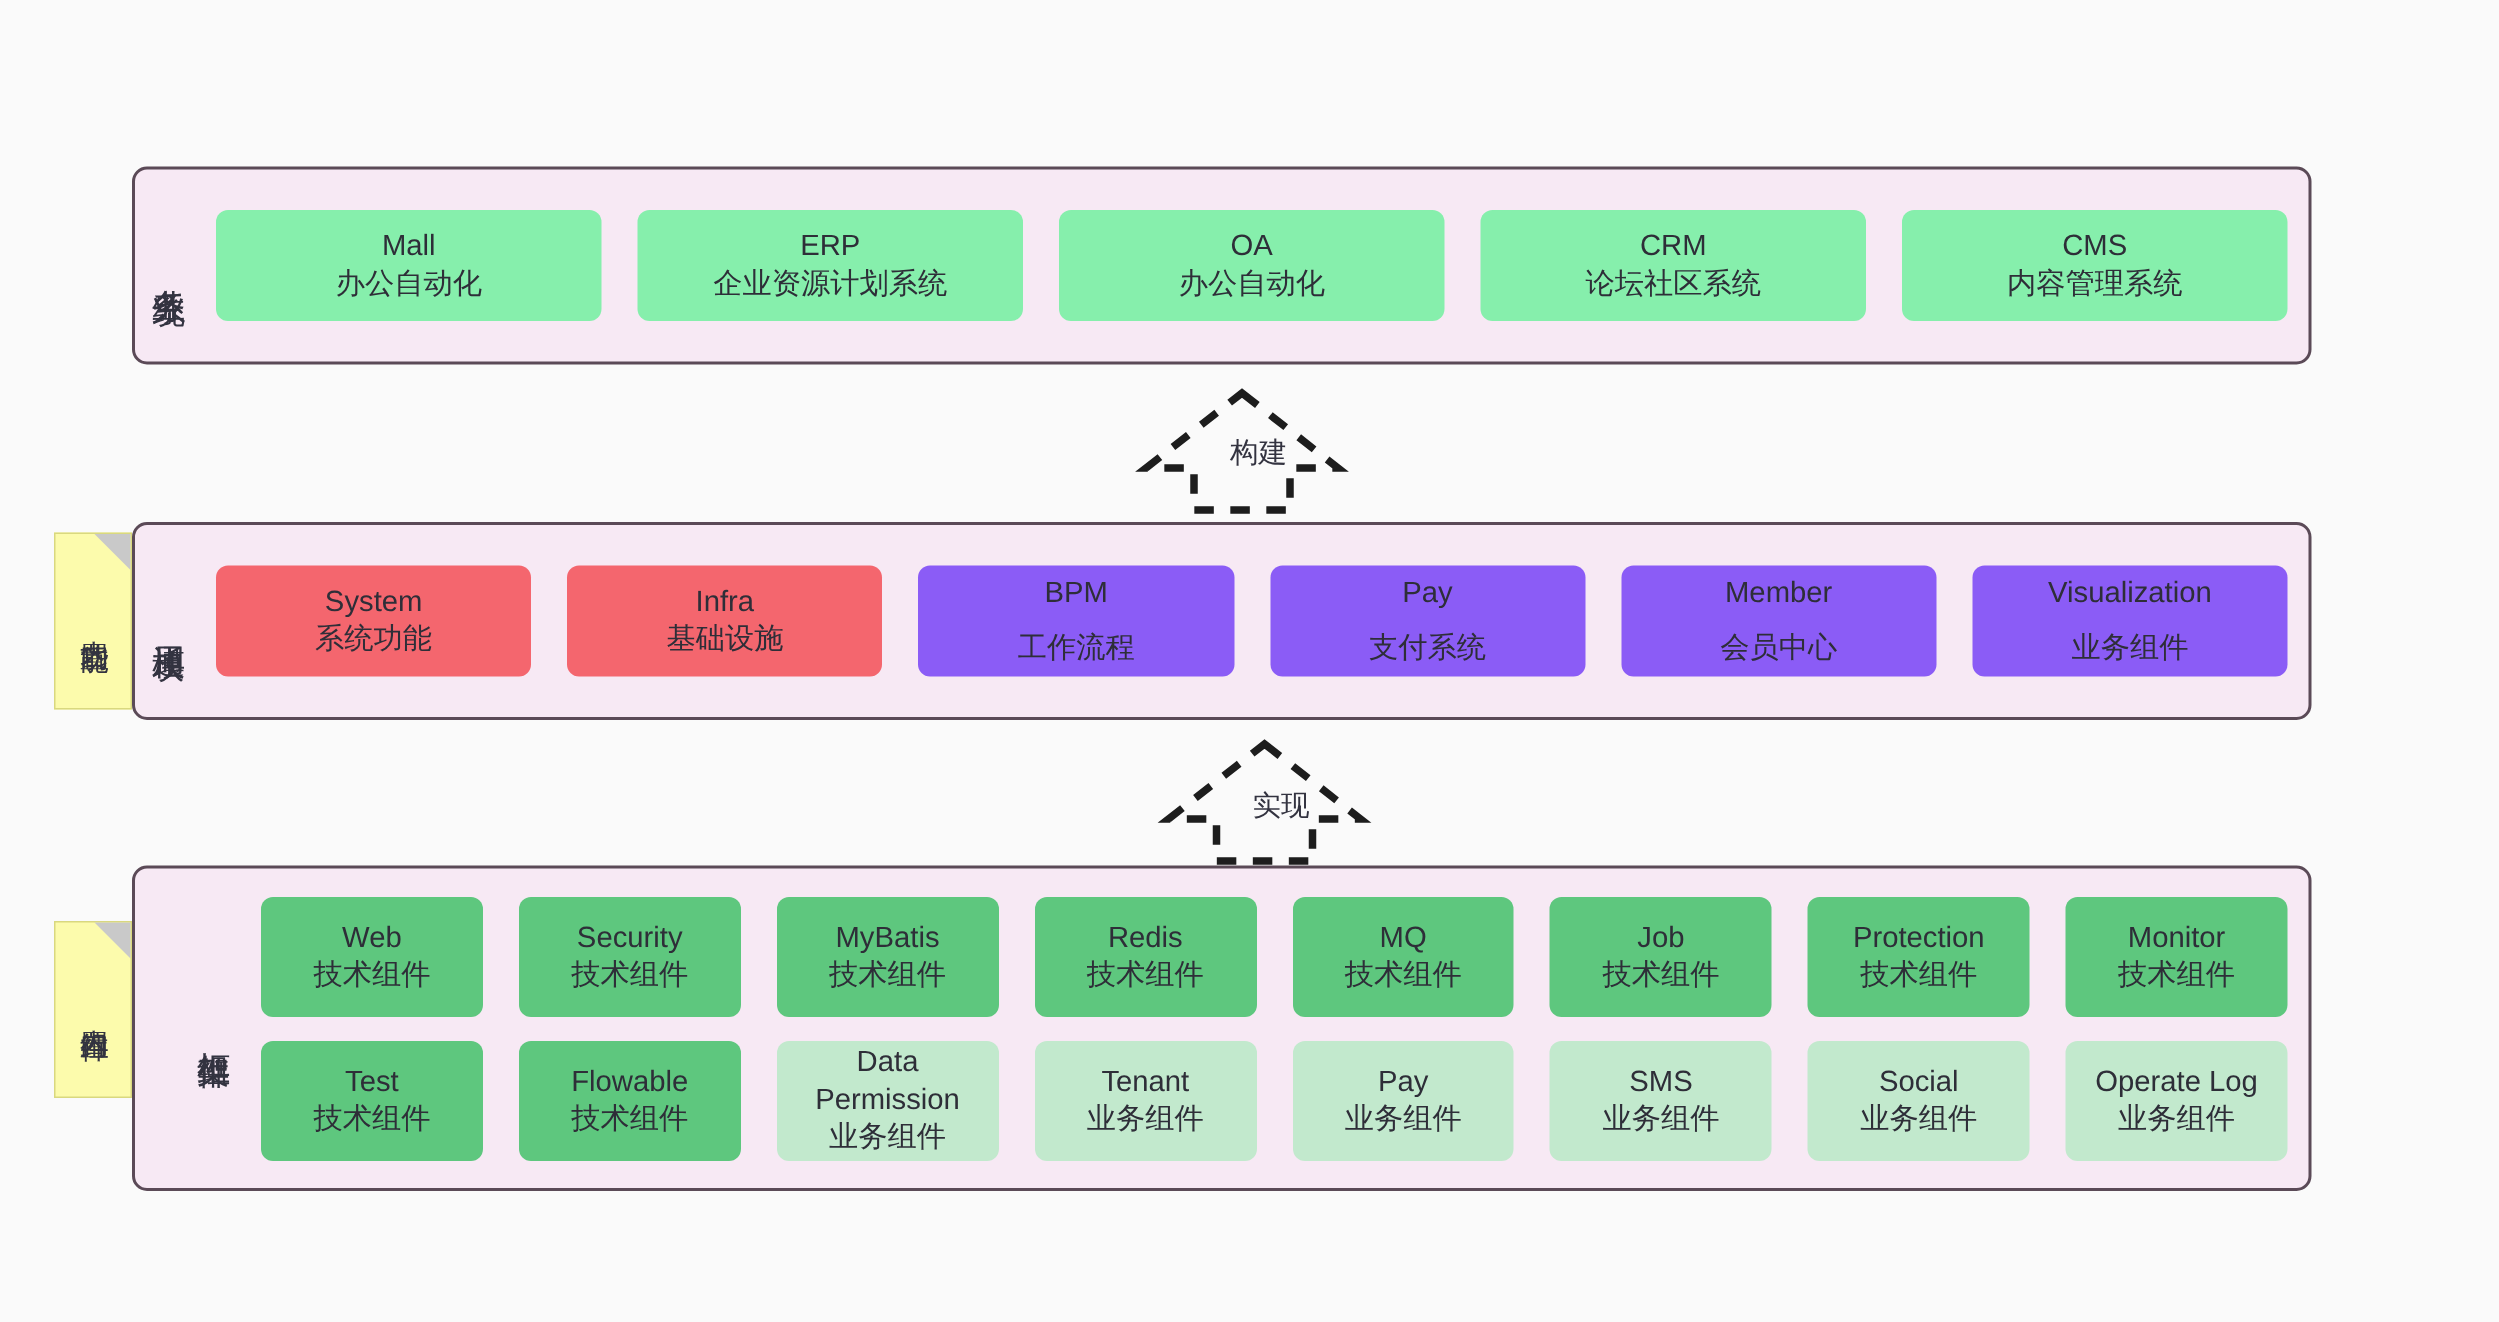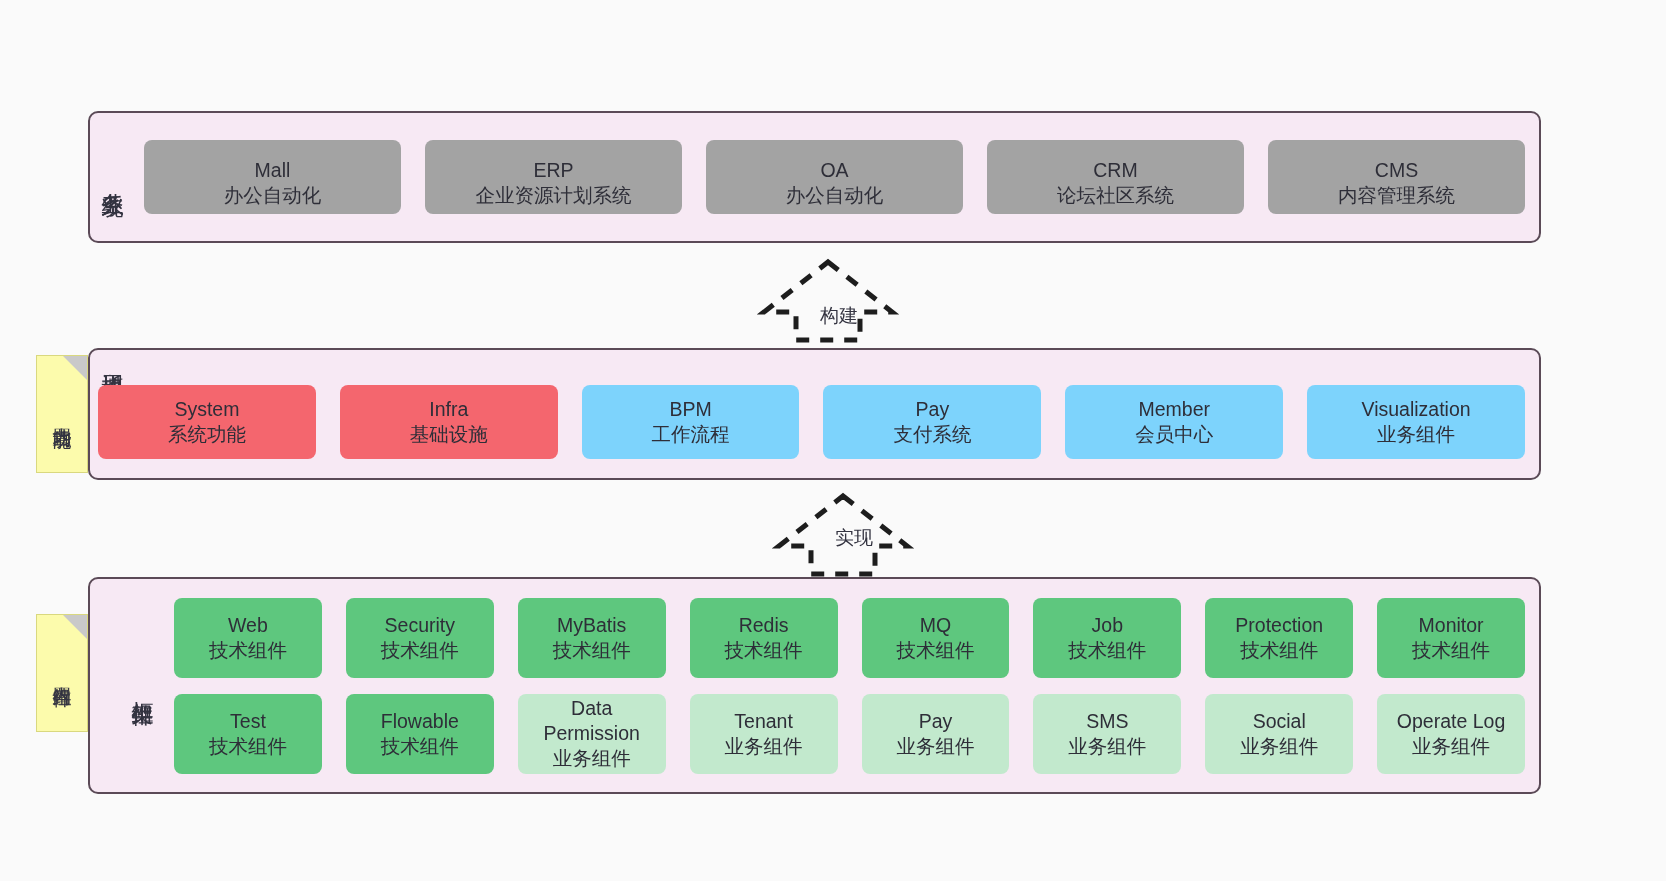--- a/index.html
+++ b/index.html
@@ -71,34 +71,34 @@
     line-height: 1.28;
     color: #2e2e38;
     padding: 6px 8px;
     box-sizing: border-box;
     user-select: none;
   }
   .cell .en { display: block; }
   .cell .cn { display: block; }
 
   
-  .c-blue      { background: #a3a3a3; justify-content: flex-end; }
+  .c-blue      { background: #86efac; }
   .c-red       { background: #f4666e; }
-  .c-pink      { background: #7dd3fc; }
+  .c-pink      { background: #8b5cf6; justify-content: space-between; }
   .c-green     { background: #5ec77e; }
   .c-lightgreen{ background: #c2e9cd; }
 
   
   #layer-business {
     left: 88px;  top: 111px;  width: 1453px; height: 132px;
   }
   #layer-business .cell { height: 74px; }
 
   #layer-common {
-    left: 88px;  top: 348px;  width: 1453px; height: 132px; flex-direction: column;
+    left: 88px;  top: 348px;  width: 1453px; height: 132px;
   }
   #layer-common .cell { height: 74px; }
 
   #layer-framework {
     left: 88px;  top: 577px;  width: 1453px; height: 217px; padding-left: 30px;
   }
   #layer-framework .cell { height: 80px; }
 
   
   .note {
@@ -141,21 +141,21 @@
   .gen-arrow svg { display: block; overflow: visible; }
   .gen-label {
     position: absolute;
     font-size: 19px;
     color: #333340;
     background: transparent;
     white-space: nowrap;
     line-height: 1;
   }
   #arrow-build  { left: 757px; top: 258px; width: 142px; height: 84px; }
-  #arrow-build .gen-label  { left: 63px; top: 48px; }
+  #arrow-build .gen-label  { left: 63px; top: 36px; font-family: Liberation Mono, monospace; }
   #arrow-implement { left: 772px; top: 492px; width: 142px; height: 84px; }
   #arrow-implement .gen-label { left: 63px; top: 36px; }
 </style>
 </head>
 <body>
 
 <div class="canvas">
 
   <div class="note" id="note-builtin-function">
     <span>内置功能</span>

